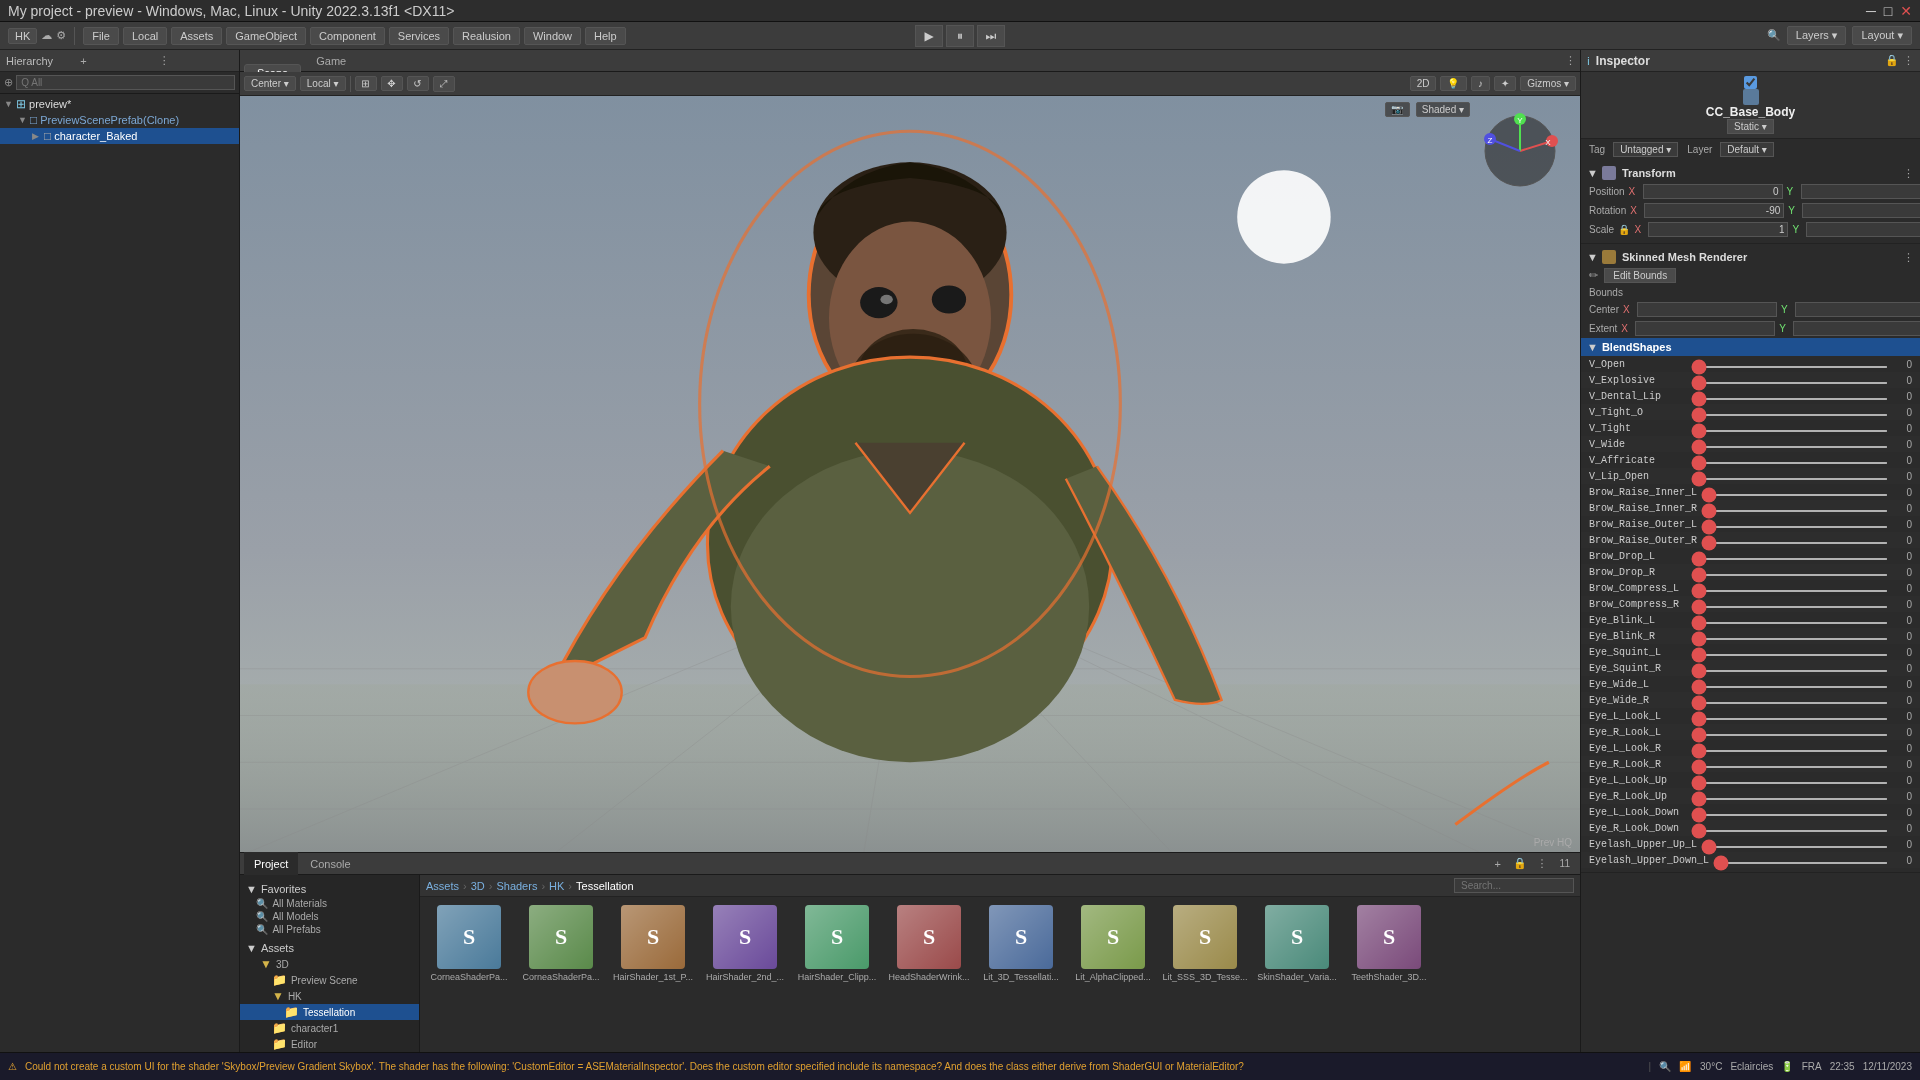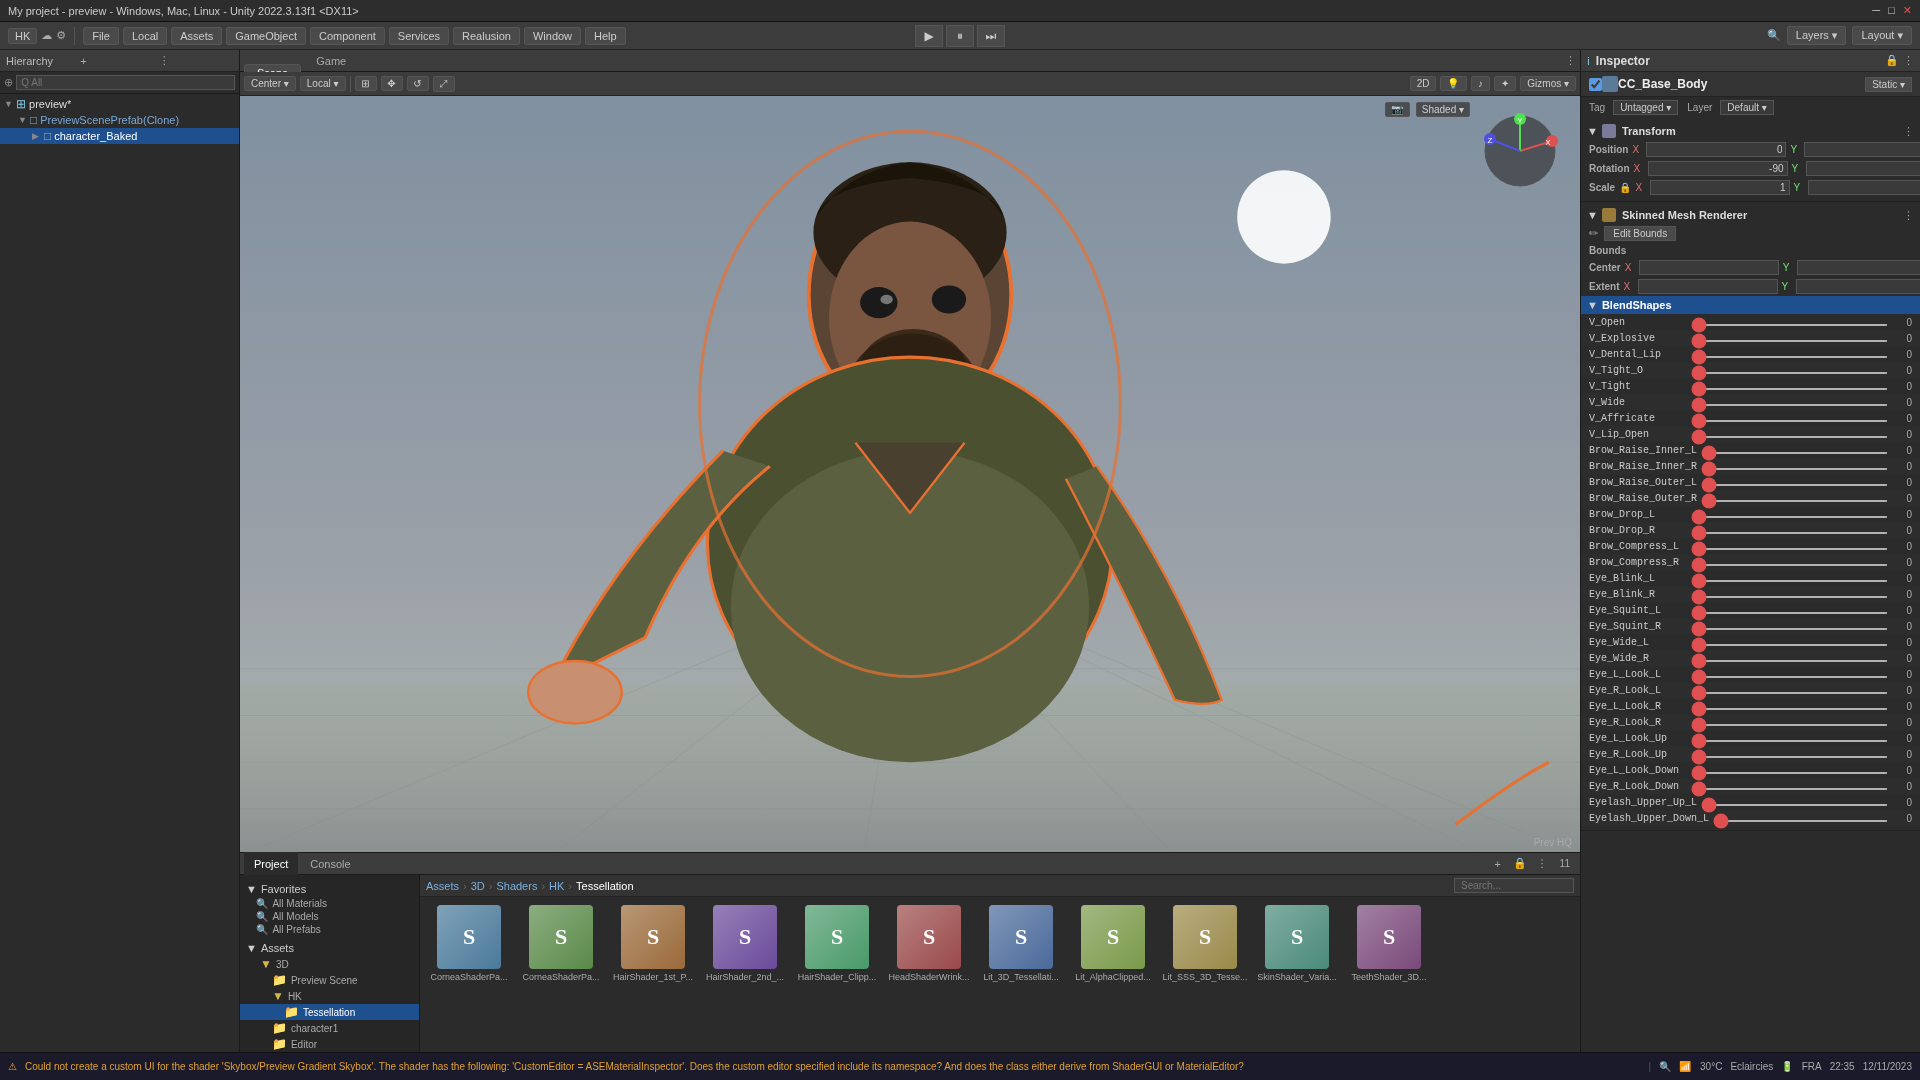--- a/index.html
+++ b/index.html
@@ -3,21 +3,21 @@
   <meta charset="utf-8">
   <style>
     * { margin: 0; padding: 0; box-sizing: border-box; }
     body { width: 1920px; height: 1080px; overflow: hidden; background: #1e1e1e; font-family: 'Segoe UI', Arial, sans-serif; font-size: 11px; color: #ccc; }
 
     
     #titlebar {
       height: 22px; background: #2d2d2d; display: flex; align-items: center; padding: 0 8px;
       border-bottom: 1px solid #111;
     }
-    #titlebar span { color: #ccc; font-size: 11px; }
+    #titlebar span { color: #ccc; font-size: 14px; }
     .toolbar-btn {
       background: #4a4a4a; border: 1px solid #555; color: #ccc; padding: 2px 8px; font-size: 11px;
       cursor: pointer; border-radius: 2px;
     }
 
     
     #layout {
       display: flex; height: calc(1080px - 22px - 28px - 28px);
     }
 
@@ -113,35 +113,35 @@
     .tag-layer-row {
       display: flex; align-items: center; padding: 3px 8px; gap: 8px; font-size: 10px;
     }
     .tag-label { color: #aaa; }
     .tag-value { background: #3a3a3a; border: 1px solid #555; color: #ccc; padding: 1px 6px; font-size: 10px; cursor: pointer; }
 
     
     .transform-row {
       display: flex; align-items: center; padding: 2px 8px; gap: 4px;
     }
-    .transform-label { width: 65px; color: #aaa; font-size: 10px; font-weight: bold; }
+    .transform-label { width: 65px; color: #aaa; font-size: 10px; }
     .transform-field {
       display: flex; align-items: center; gap: 2px; flex: 1;
     }
     .tf-axis { color: #aaa; font-size: 10px; width: 12px; }
     .tf-axis.x { color: #e07070; }
     .tf-axis.y { color: #70e070; }
     .tf-input {
       flex: 1; background: #3a3a3a; border: 1px solid #555; color: #ccc; padding: 1px 3px; font-size: 10px;
       text-align: right; min-width: 0;
     }
 
     
     .obj-name-bar {
-      display: flex; align-items: center; padding: 4px 8px; gap: 0; background: #333; border-bottom: 1px solid #222;
+      display: flex; align-items: center; padding: 4px 8px; gap: 0; background: #333; border-bottom: 1px solid #222; flex-direction: column;
     }
     .obj-checkbox { width: 13px; height: 13px; accent-color: #5a9ae0; }
     .obj-name { font-size: 12px; color: #eee; font-weight: bold; flex: 1; }
     .obj-static { background: #4a4a4a; border: 1px solid #555; color: #ccc; padding: 1px 6px; font-size: 10px; cursor: pointer; }
 
     
     .blend-header {
       display: flex; align-items: center; padding: 3px 6px; background: #1e5090; cursor: pointer;
     }
     .blend-title { color: #fff; font-size: 11px; font-weight: bold; flex: 1; }

